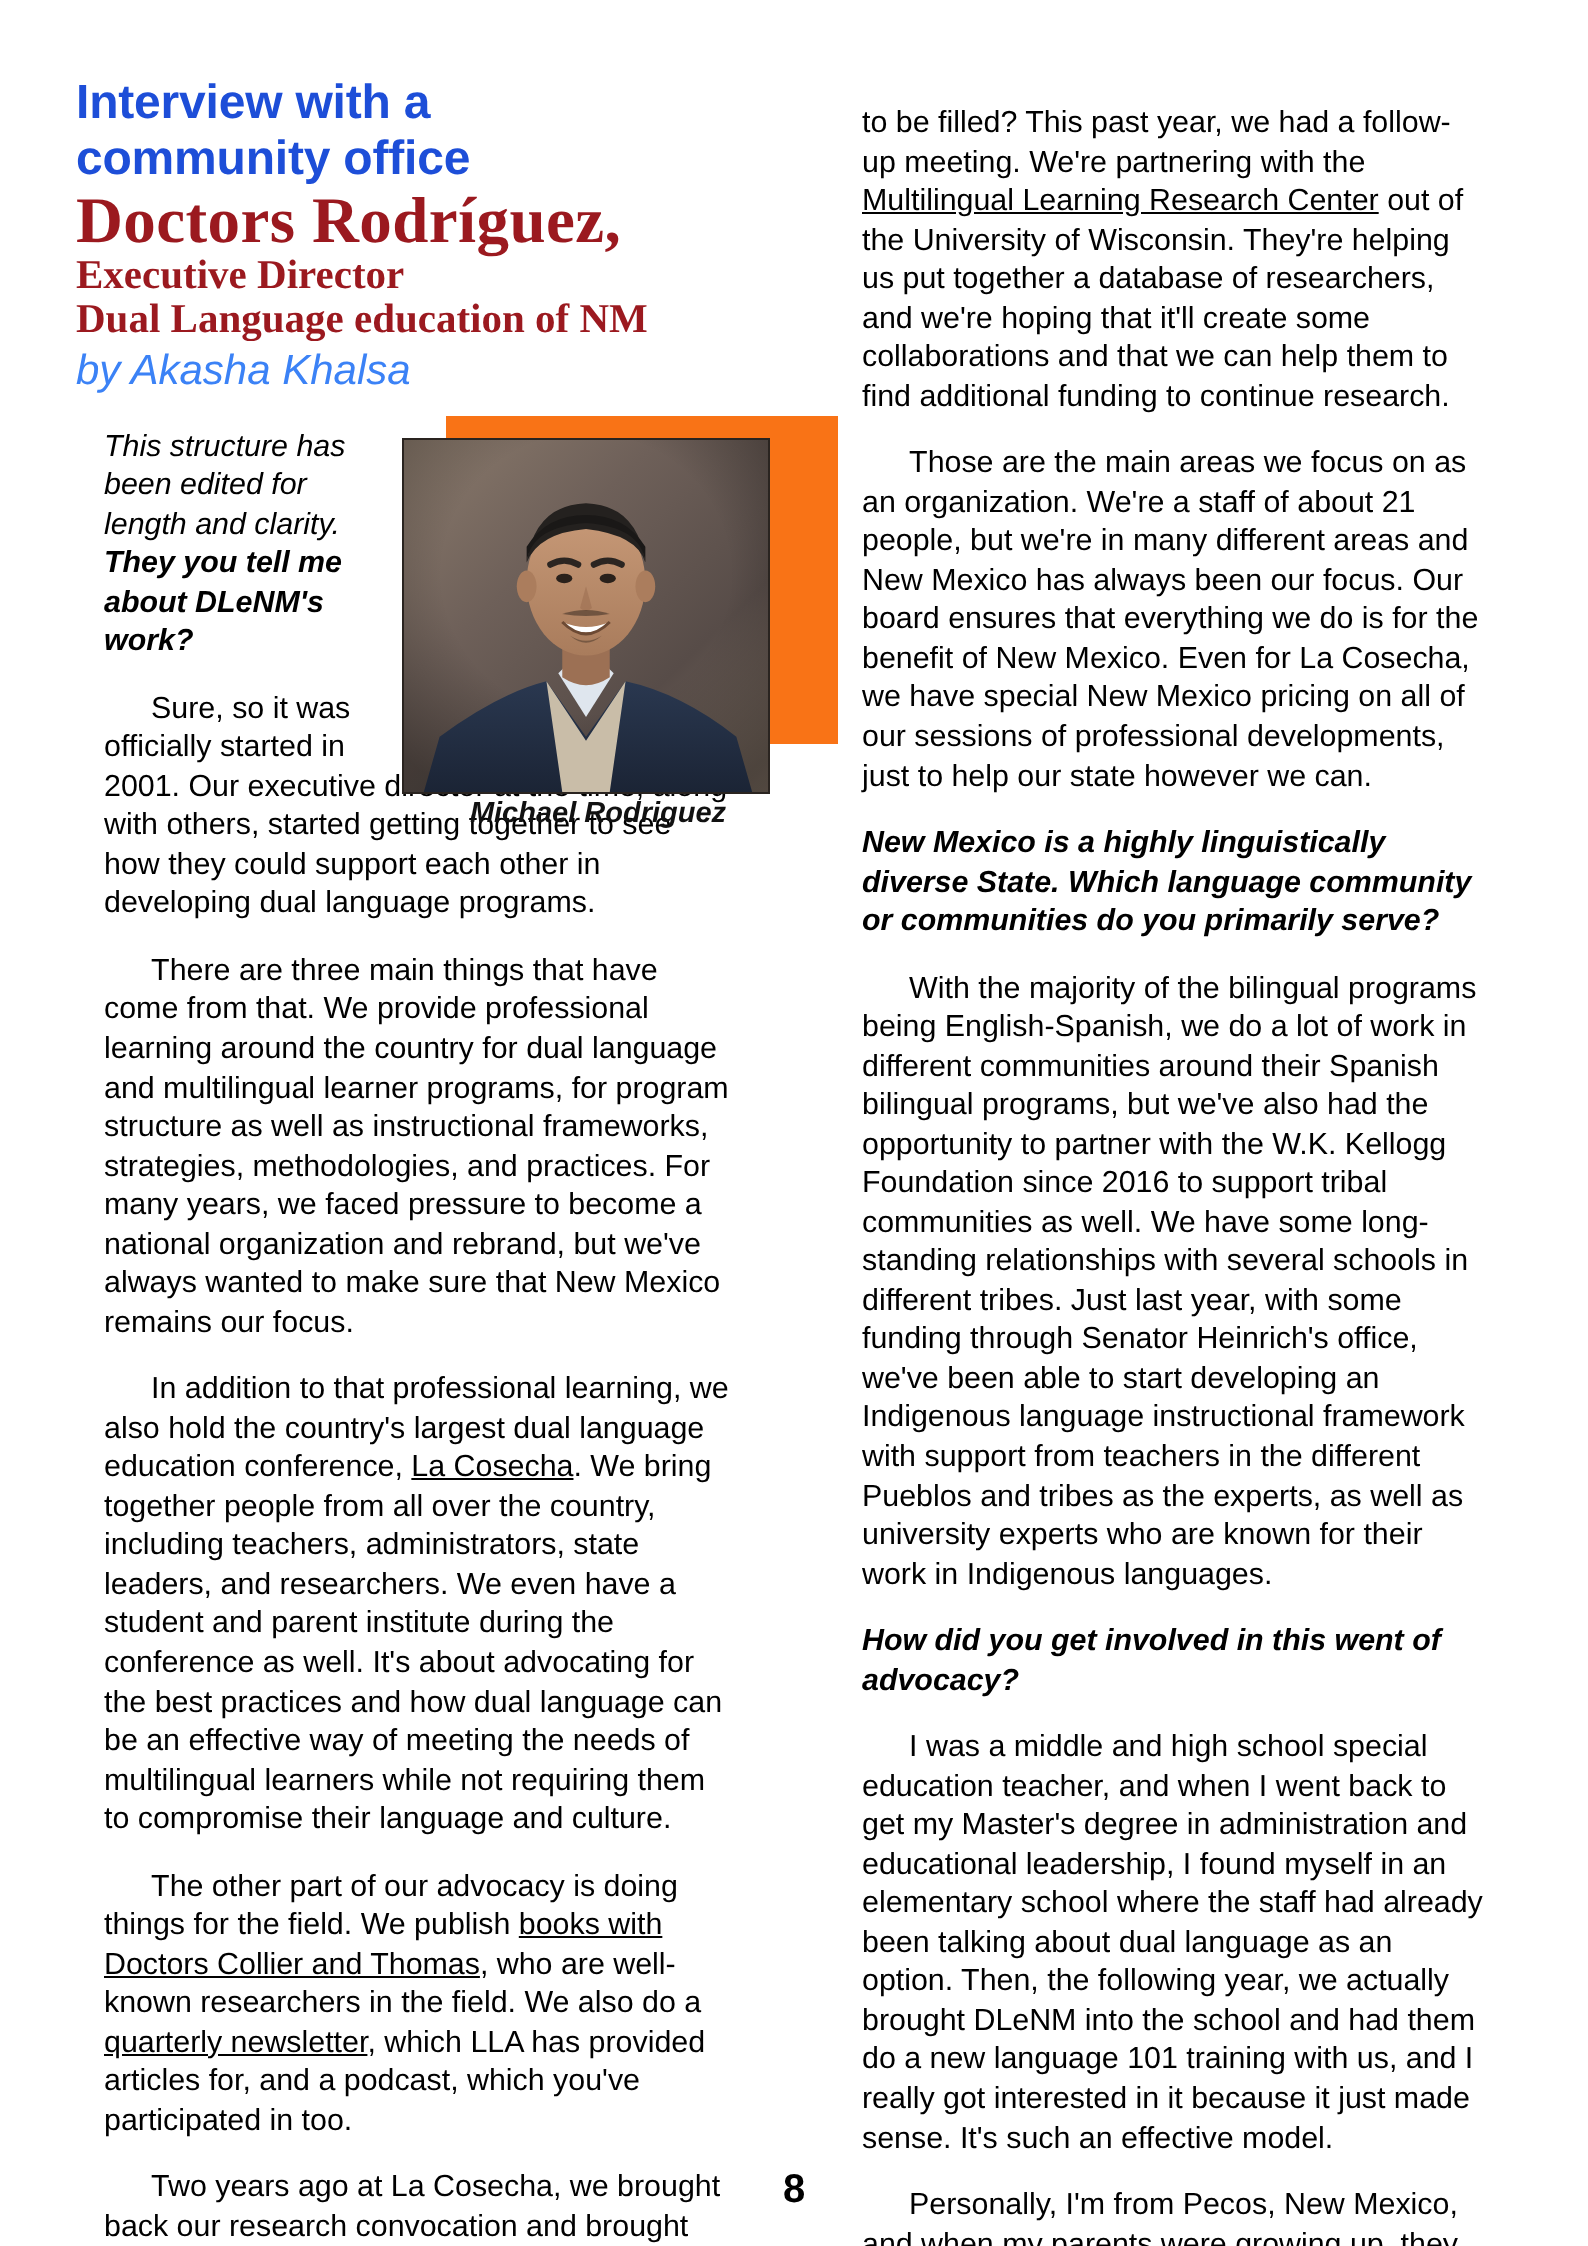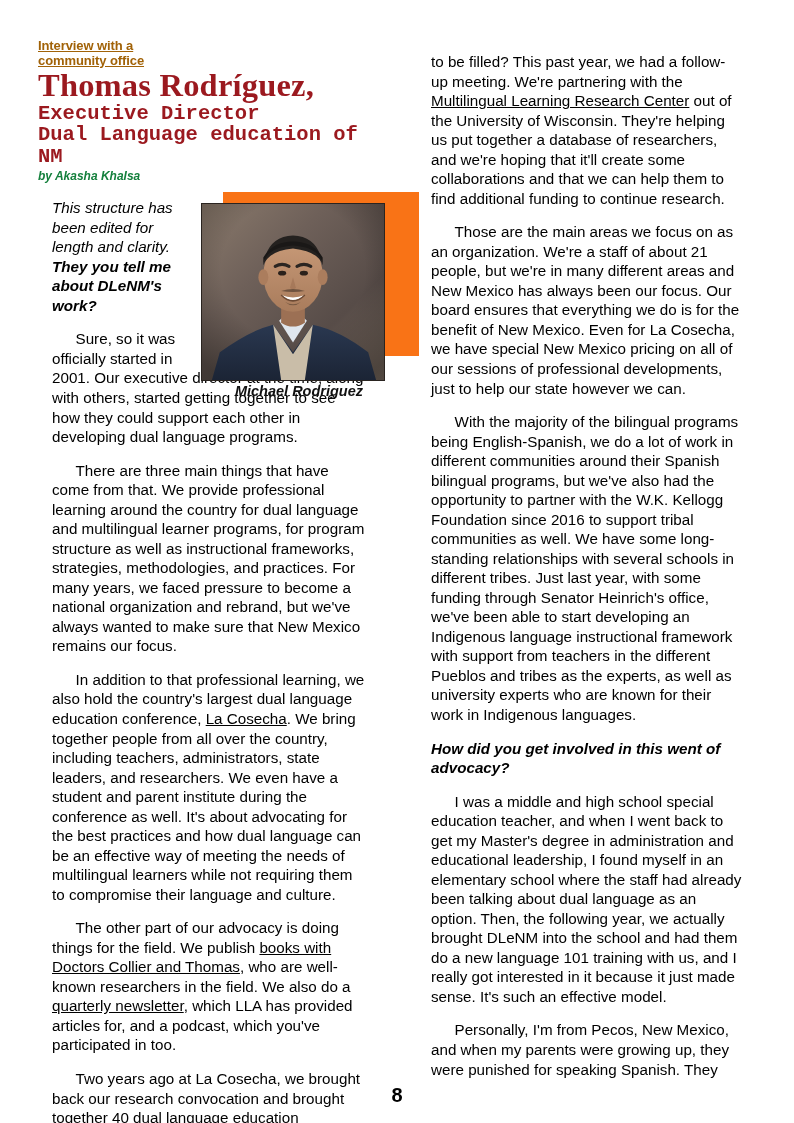--- a/index.html
+++ b/index.html
@@ -36,50 +36,49 @@
 
   .col p {
     margin: 14px;
     text-indent: 1.55em;
     hyphens: none;
   }
   .col p.noindent { text-indent: 0; }
 
   
   .kicker {
-    font-size: 13px;
+    font-size: 24px;
     font-weight: bold;
     line-height: 1.16;
-    color: #a16207;
+    color: #1d4ed8;
     margin: 0 0 1px 0;
     letter-spacing: -0.1px;
-    text-decoration: underline;
   }
   .headline {
     font-family: "Liberation Serif", serif;
     font-size: 32.5px;
     font-weight: bold;
     line-height: 1.0;
     color: #9B191F;
     margin: 0;
     letter-spacing: 0.2px;
   }
   .subhead {
-    font-family: Liberation Mono, monospace;
+    font-family: Liberation Serif, serif;
     font-size: 20.5px;
     font-weight: bold;
     line-height: 1.06;
     color: #9B191F;
     margin: 1px 0 0 0;
   }
   .byline {
-    font-size: 12px;
+    font-size: 21px;
     font-style: italic;
-    font-weight: bold;
-    color: #15803d;
+    font-weight: normal;
+    color: #3b82f6;
     margin: 1px 0 3px 0;
   }
 
   
   .photo-wrap {
     float: right;
     width: 196px;
     margin: 5px -18px 3px 6px;
     position: relative;
     shape-outside: inset(0);
@@ -139,21 +138,21 @@
 
 <div class="page">
 
   <div class="col col-left">
 
     <div>
       <div class="kicker">
         <span>Interview with a</span><br>
         <span>community office</span>
       </div>
-      <div class="headline">Thomas Rodríguez,</div>
+      <div class="headline">Doctors Rodríguez,</div>
       <div class="subhead">
         <span>Executive Director</span><br>
         <span>Dual Language education of NM</span>
       </div>
       <div class="byline">by Akasha Khalsa</div>
     </div>
 
     <div class="photo-wrap">
       <div class="photo-frame">
         <div class="photo">
@@ -229,20 +228,21 @@
     <p>Two years ago at La Cosecha, we brought back our research convocation and brought together 40 dual language education researchers from around the country to talk about the big topics. What are the needs? Where are there gaps in research that need</p>
   </div>
 
   <div class="col col-right">
 
     <p class="noindent"><span>to be filled? This past year, we had a follow-up meeting. We're partnering with the </span><span class="u">Multilingual Learning Research Center</span><span> out of the University of Wisconsin. They're helping us put together a database of researchers, and we're hoping that it'll create some collaborations and that we can help them to find additional funding to continue research.</span></p>
 
 
     <p>Those are the main areas we focus on as an organization. We're a staff of about 21 people, but we're in many different areas and New Mexico has always been our focus. Our board ensures that everything we do is for the benefit of New Mexico. Even for La Cosecha, we have special New Mexico pricing on all of our sessions of professional developments, just to help our state however we can.</p>
 
+    <p class="noindent q">New Mexico is a highly linguistically diverse State. Which language community or communities do you primarily serve?</p>
 
     <p>With the majority of the bilingual programs being English-Spanish, we do a lot of work in different communities around their Spanish bilingual programs, but we've also had the opportunity to partner with the W.K. Kellogg Foundation since 2016 to support tribal communities as well. We have some long-standing relationships with several schools in different tribes. Just last year, with some funding through Senator Heinrich's office, we've been able to start developing an Indigenous language instructional framework with support from teachers in the different Pueblos and tribes as the experts, as well as university experts who are known for their work in Indigenous languages.</p>
 
     <p class="noindent q">How did you get involved in this went of advocacy?</p>
 
     <p>I was a middle and high school special education teacher, and when I went back to get my Master's degree in administration and educational leadership, I found myself in an elementary school where the staff had already been talking about dual language as an option. Then, the following year, we actually brought DLeNM into the school and had them do a new language 101 training with us, and I really got interested in it because it just made sense. It's such an effective model.</p>
 
     <p>Personally, I'm from Pecos, New Mexico, and when my parents were growing up, they were punished for speaking Spanish. They</p>
   </div>
 

